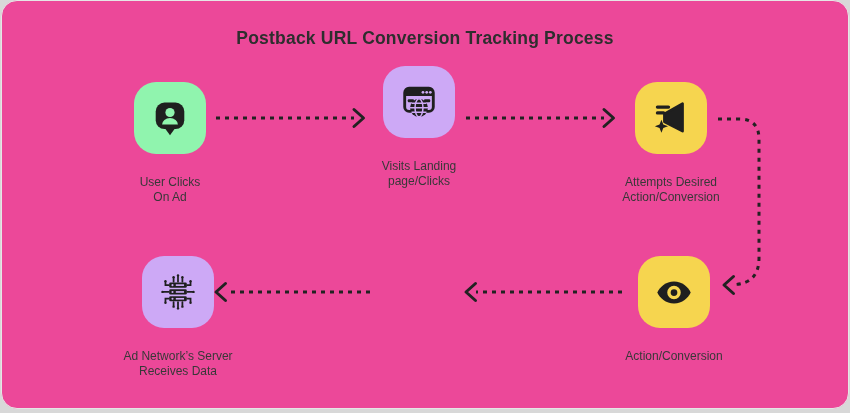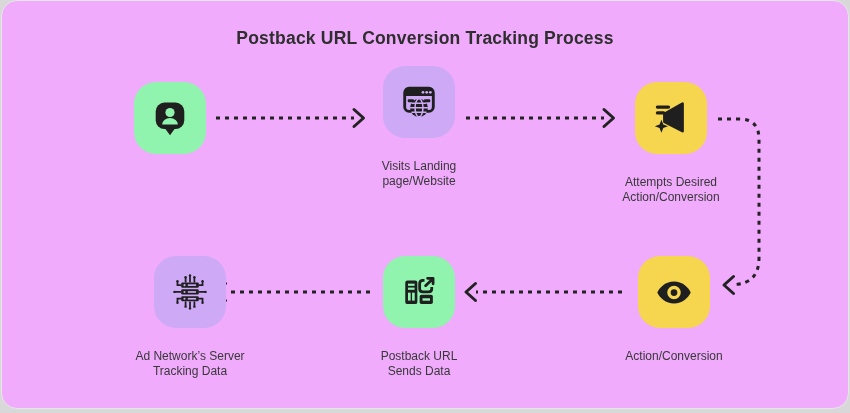--- a/index.html
+++ b/index.html
@@ -1,20 +1,20 @@
 <!DOCTYPE html>
 <html><head>
 <meta charset="utf-8">
 <style>
   * { margin:0; padding:0; box-sizing:border-box; }
   html,body { width:850px; height:413px; }
   body { background:#d8d8d8; font-family:"Liberation Sans", sans-serif; position:relative; overflow:hidden; }
   .card {
     position:absolute; inset:0 1px 4px 1px;
-    background:#f0abfc; border:1px solid #e6e6e6; border-radius:16px;
+    background:#ec4899; border:1px solid #e6e6e6; border-radius:16px;
   }
   .title {
     position:absolute; top:27px; left:0; width:100%;
     text-align:center; font-size:17.5px; font-weight:600; color:#2e2e2e; letter-spacing:.2px;
   }
   .connectors { position:absolute; left:0; top:0; width:850px; height:413px; pointer-events:none; }
   .dash { stroke:#222; stroke-width:3; fill:none; stroke-dasharray:4 5; }
   .chev { stroke:#222; stroke-width:3; fill:none; stroke-linecap:round; stroke-linejoin:round; }
   .step { position:absolute; width:176px; display:flex; flex-direction:column; align-items:center; }
   .tile {
@@ -27,21 +27,21 @@
   .step-label {
     margin-top:21px; text-align:center; font-size:12px; line-height:15px;
     color:#383838; font-weight:500;
   }
   
   .pos-1 { left:80px;  top:81px; }
   .pos-2 { left:329px; top:65px; }
   .pos-3 { left:581px; top:81px;align-items:center; }
   .pos-4 { left:584px; top:255px; }
   .pos-5 { left:329px; top:255px; }
-  .pos-6 { left:100px;  top:255px; }
+  .pos-6 { left:88px;  top:255px; }
 </style>
 </head>
 <body>
 
 <div class="card">
 
   <div class="title">Postback URL Conversion Tracking Process</div>
 
   <svg class="connectors" viewBox="0 0 850 413">
     <g>
@@ -68,40 +68,44 @@
 
   <div class="step pos-1">
     <div class="tile tile-green">
       <svg width="44" height="44" viewBox="0 0 40 40">
         <rect x="7" y="6" width="26" height="24" rx="8" fill="#1f1f1f"></rect>
         <path d="M15.2 29 h9.6 L20 35.6 Z" fill="#1f1f1f"></path>
         <circle cx="20" cy="15" r="4.2" fill="#90f4ae"></circle>
         <path d="M12.8 26 a7.2 6 0 0 1 14.4 0 Z" fill="#90f4ae"></path>
       </svg>
     </div>
+    <div class="step-label">
+      <div>User Clicks</div>
+      <div>On Ad</div>
+    </div>
   </div>
 
   <div class="step pos-2">
     <div class="tile tile-purple">
       <svg width="44" height="44" viewBox="0 0 40 40">
         <rect x="7" y="7.5" width="26" height="21" rx="4" fill="none" stroke="#1f1f1f" stroke-width="2.6"></rect>
         <path d="M7 11.5 Q7 7.5 11 7.5 H29 Q33 7.5 33 11.5 V14.6 H7 Z" fill="#1f1f1f"></path>
         <circle cx="23.6" cy="11.2" r="1.25" fill="#cda9f6"></circle>
         <circle cx="27" cy="11.2" r="1.25" fill="#cda9f6"></circle>
         <circle cx="30.3" cy="11.2" r="1.25" fill="#cda9f6"></circle>
         <rect x="9.8" y="17.6" width="5.6" height="2.6" rx="0.8" fill="#1f1f1f"></rect>
         <rect x="24.6" y="17.6" width="5.6" height="2.6" rx="0.8" fill="#1f1f1f"></rect>
         <circle cx="20" cy="25.3" r="8.2" fill="#1f1f1f"></circle>
         <ellipse cx="20" cy="25.3" rx="3.6" ry="8.2" fill="none" stroke="#cda9f6" stroke-width="1.4"></ellipse>
         <path d="M11.8 25.3 h16.4 M13.2 21.2 h13.6 M13.2 29.4 h13.6" stroke="#cda9f6" stroke-width="1.4" fill="none"></path>
       </svg>
     </div>
     <div class="step-label">
       <div>Visits Landing</div>
-      <div>page/Website</div>
+      <div>page/Clicks</div>
     </div>
   </div>
 
   <div class="step pos-3">
     <div class="tile tile-yellow">
       <svg width="44" height="44" viewBox="0 0 40 40">
         <path d="M30.5 7 L30.5 32 L14 23.4 V16.2 Z" fill="#1f1f1f" stroke="#1f1f1f" stroke-width="2.4" stroke-linejoin="round"></path>
         <rect x="6.2" y="8.6" width="13" height="2.9" rx="1.45" fill="#1f1f1f"></rect>
         <rect x="6.2" y="13.9" width="8.6" height="2.9" rx="1.45" fill="#1f1f1f"></rect>
         <path d="M11.3 21.5 L13 25.8 L17.3 27.5 L13 29.2 L11.3 33.5 L9.6 29.2 L5.3 27.5 L9.6 25.8 Z" fill="#1f1f1f"></path>
@@ -118,39 +122,20 @@
       <svg width="44" height="44" viewBox="0 0 40 40">
         <path d="M20 10.5 C27.5 10.5 33 15.8 35.2 20.5 C33 25.2 27.5 30.5 20 30.5 C12.5 30.5 7 25.2 4.8 20.5 C7 15.8 12.5 10.5 20 10.5 Z" fill="#1f1f1f"></path>
         <circle cx="20" cy="20.5" r="4.6" fill="none" stroke="#f6d54f" stroke-width="3.1"></circle>
       </svg>
     </div>
     <div class="step-label">
       <div>Action/Conversion</div>
     </div>
   </div>
 
-  <div class="step pos-5">
-    <div class="tile tile-green">
-      <svg width="44" height="44" viewBox="0 0 40 40">
-        <rect x="7.5" y="9.5" width="11" height="21.5" rx="2" fill="#1f1f1f"></rect>
-        <rect x="10" y="12.4" width="6" height="2" fill="#90f4ae"></rect>
-        <rect x="10" y="16" width="6" height="2" fill="#90f4ae"></rect>
-        <rect x="10" y="20.6" width="2.4" height="7.2" fill="#90f4ae"></rect>
-        <rect x="13.7" y="20.6" width="2.4" height="7.2" fill="#90f4ae"></rect>
-        <rect x="20.6" y="22.6" width="12" height="8.4" rx="1.6" fill="#1f1f1f"></rect>
-        <rect x="23.2" y="25.7" width="6.8" height="2.2" fill="#90f4ae"></rect>
-        <path d="M25 9.5 H23.5 Q20.6 9.5 20.6 12.4 V17 Q20.6 19.9 23.5 19.9 H28.7 Q31.6 19.9 31.6 17 V15.5" fill="none" stroke="#1f1f1f" stroke-width="2.5"></path>
-        <path d="M26 14.4 L32.3 8.1 M27.8 7.6 H32.8 V12.6" fill="none" stroke="#1f1f1f" stroke-width="2.5" stroke-linecap="round" stroke-linejoin="round"></path>
-      </svg>
-    </div>
-    <div class="step-label">
-      <div>Postback URL</div>
-      <div>Sends Data</div>
-    </div>
-  </div>
 
   <div class="step pos-6">
     <div class="tile tile-purple">
       <svg width="44" height="44" viewBox="0 0 40 40">
         <g stroke="#1f1f1f" stroke-width="1.6" fill="none" stroke-linecap="round">
           <path d="M16 10.6 V7.4 M20 10.6 V5.8 M24 10.6 V7.4"></path>
           <path d="M11.6 13.8 H8.6 V11.2 M11.6 19.9 H6.8 M11.6 26 H8.6 V28.8"></path>
           <path d="M28.4 13.8 H31.4 V11.2 M28.4 19.9 H33.2 M28.4 26 H31.4 V28.8"></path>
           <path d="M16 29.2 V32.4 M20 29.2 V34 M24 29.2 V32.4"></path>
         </g>
@@ -176,17 +161,17 @@
             <rect x="18" y="13" width="7.5" height="1.5"></rect>
           <circle cx="15" cy="19.95" r="0.95"></circle>
             <rect x="18" y="19.2" width="7.5" height="1.5"></rect>
           <circle cx="15" cy="26.15" r="0.95"></circle>
             <rect x="18" y="25.4" width="7.5" height="1.5"></rect>
         </g>
       </svg>
     </div>
     <div class="step-label">
       <div>Ad Network’s Server</div>
-      <div>Tracking Data</div>
+      <div>Receives Data</div>
     </div>
   </div>
 
 </div>
 
 </body></html>

